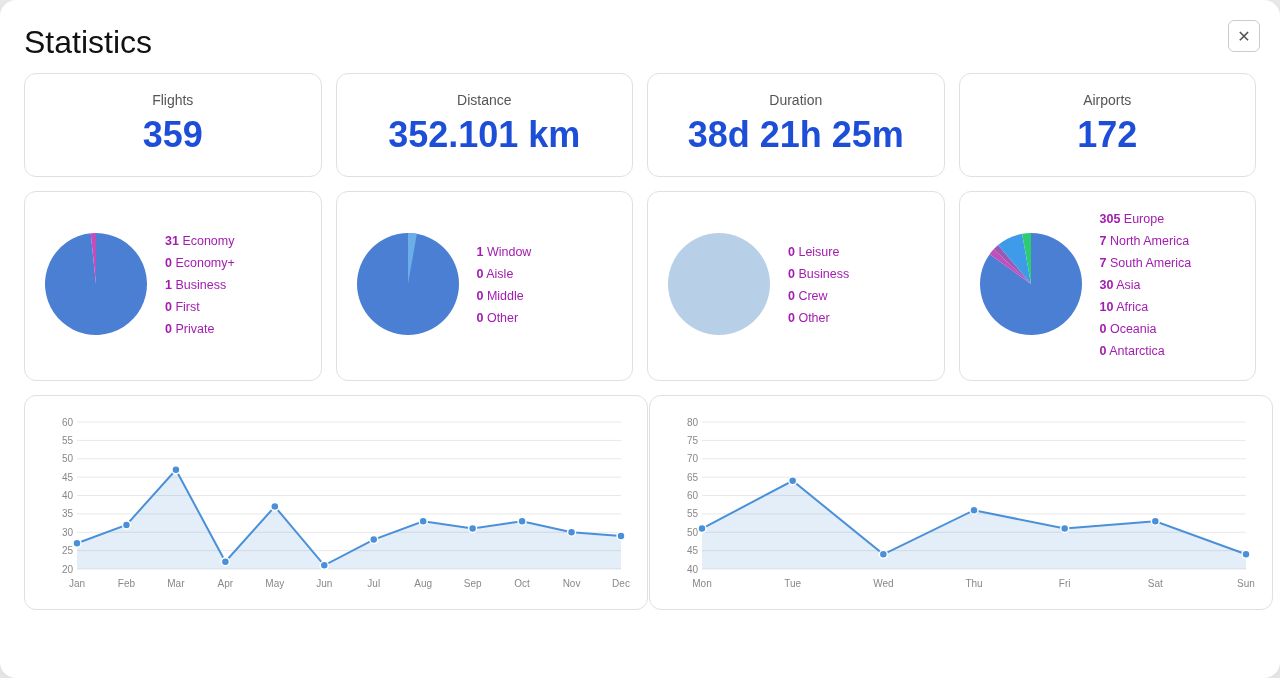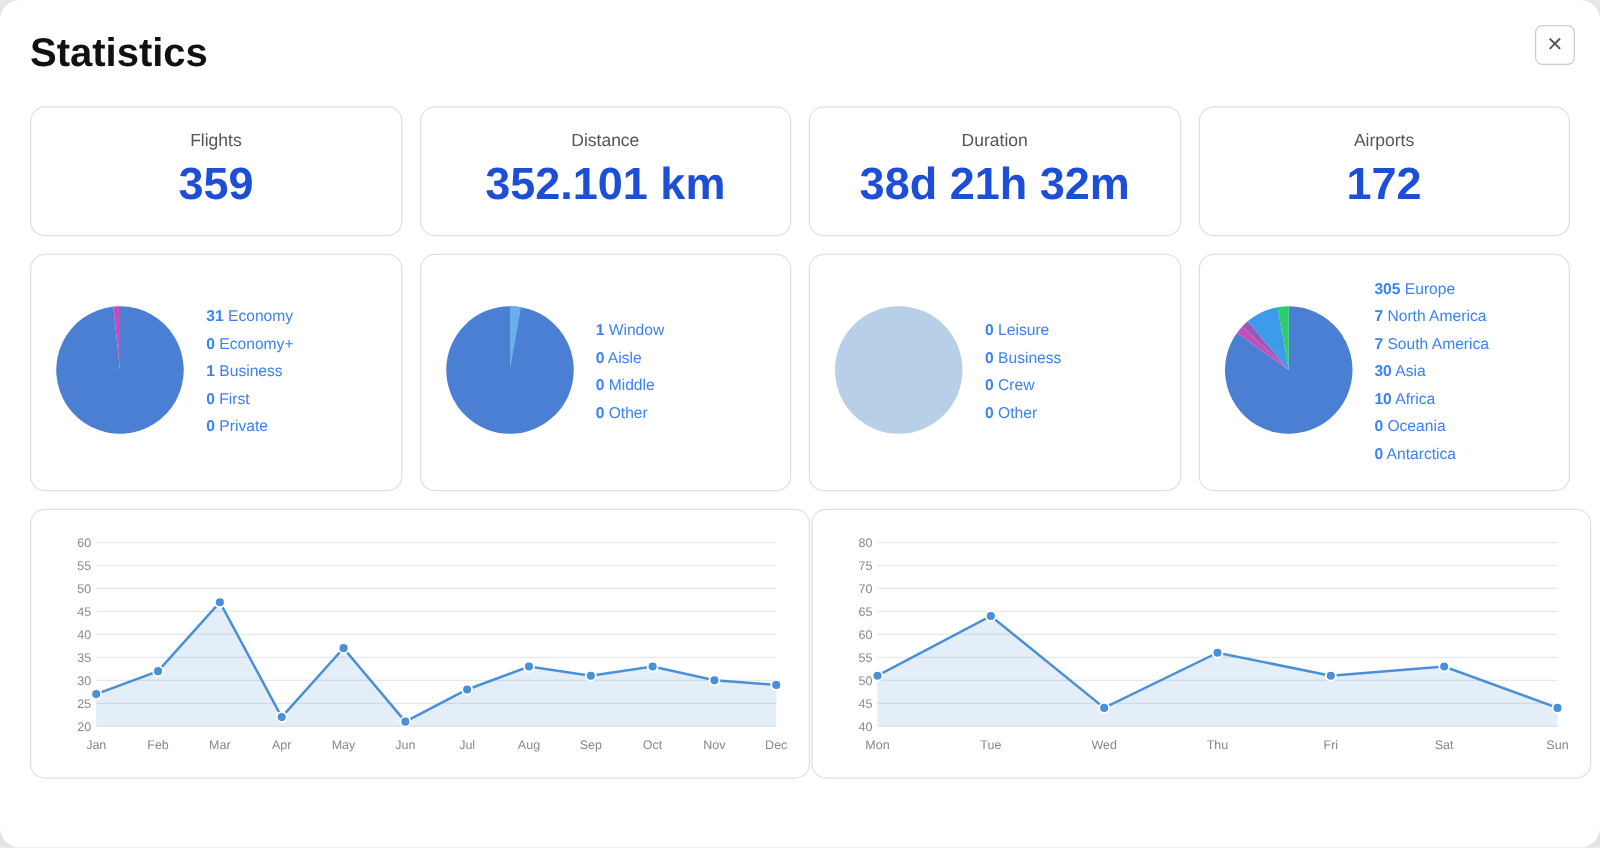--- a/index.html
+++ b/index.html
@@ -31,22 +31,22 @@
       background: #fff;
       cursor: pointer;
       display: flex;
       align-items: center;
       justify-content: center;
       font-size: 16px;
       color: #555;
     }
     .page-title {
       font-size: 32px;
-      font-weight: 700;
-      margin-bottom: 24px;
+      font-weight: 400;
+      margin-bottom: 12px;
       color: #111;
     }
     .stat-cards {
       display: grid;
       grid-template-columns: repeat(4, 1fr);
       gap: 14px;
       margin-bottom: 14px;
     }
     .stat-card {
       border: 1.5px solid #e0e0e0;
@@ -78,21 +78,21 @@
       align-items: center;
       gap: 14px;
       min-height: 190px;
     }
     .pie-container {
       flex-shrink: 0;
     }
     .pie-legend {
       font-size: 12.5px;
       line-height: 1.75;
-      color: #3b82f6;
+      color: #a21caf;
     }
     .pie-legend span.num {
       font-weight: 700;
     }
     .chart-row-bottom {
       display: grid;
       grid-template-columns: 1fr 1fr;
       gap: 1px;
     }
     .line-chart-card {
@@ -133,21 +133,21 @@
   <div class="stat-card">
     <div class="stat-card-label">Flights</div>
     <div class="stat-card-value">359</div>
   </div>
       <div class="stat-card">
     <div class="stat-card-label">Distance</div>
     <div class="stat-card-value">352.101 km</div>
   </div>
       <div class="stat-card">
     <div class="stat-card-label">Duration</div>
-    <div class="stat-card-value">38d 21h 32m</div>
+    <div class="stat-card-value">38d 21h 25m</div>
   </div>
       <div class="stat-card">
     <div class="stat-card-label">Airports</div>
     <div class="stat-card-value">172</div>
   </div>
     </div>
 
   <div class="chart-row-top">
   <div class="pie-card">
     <div class="pie-container">

